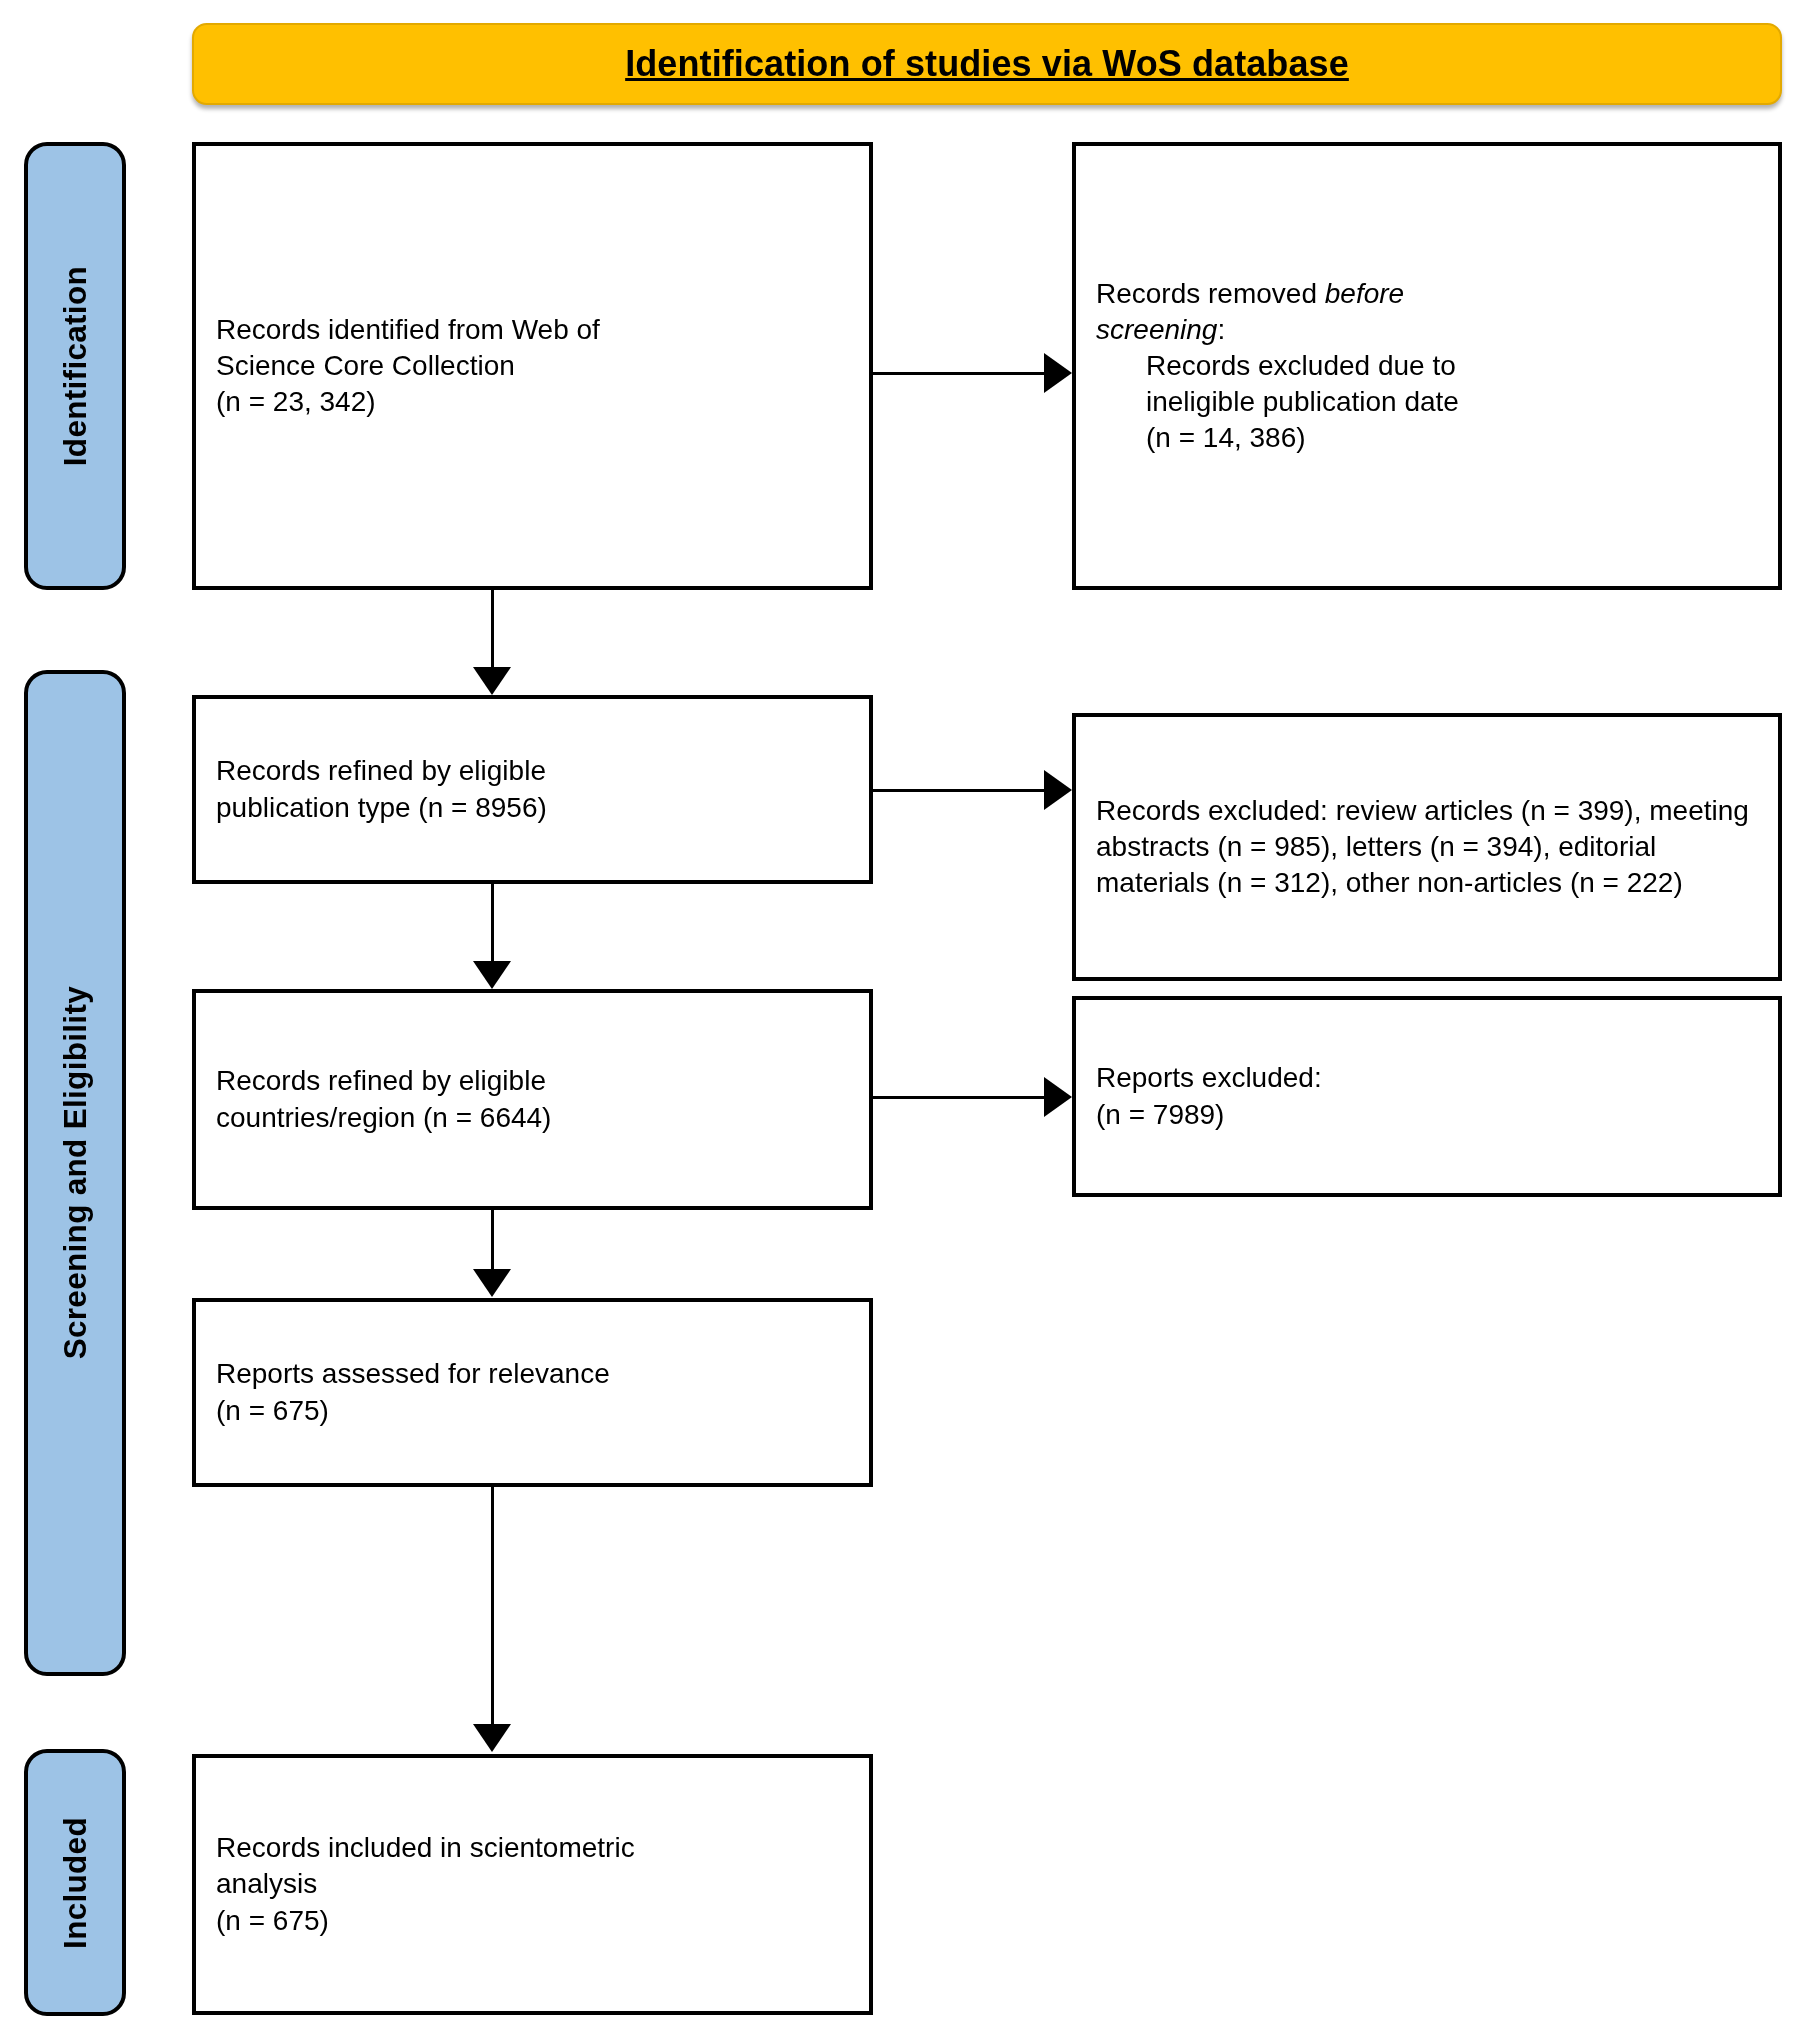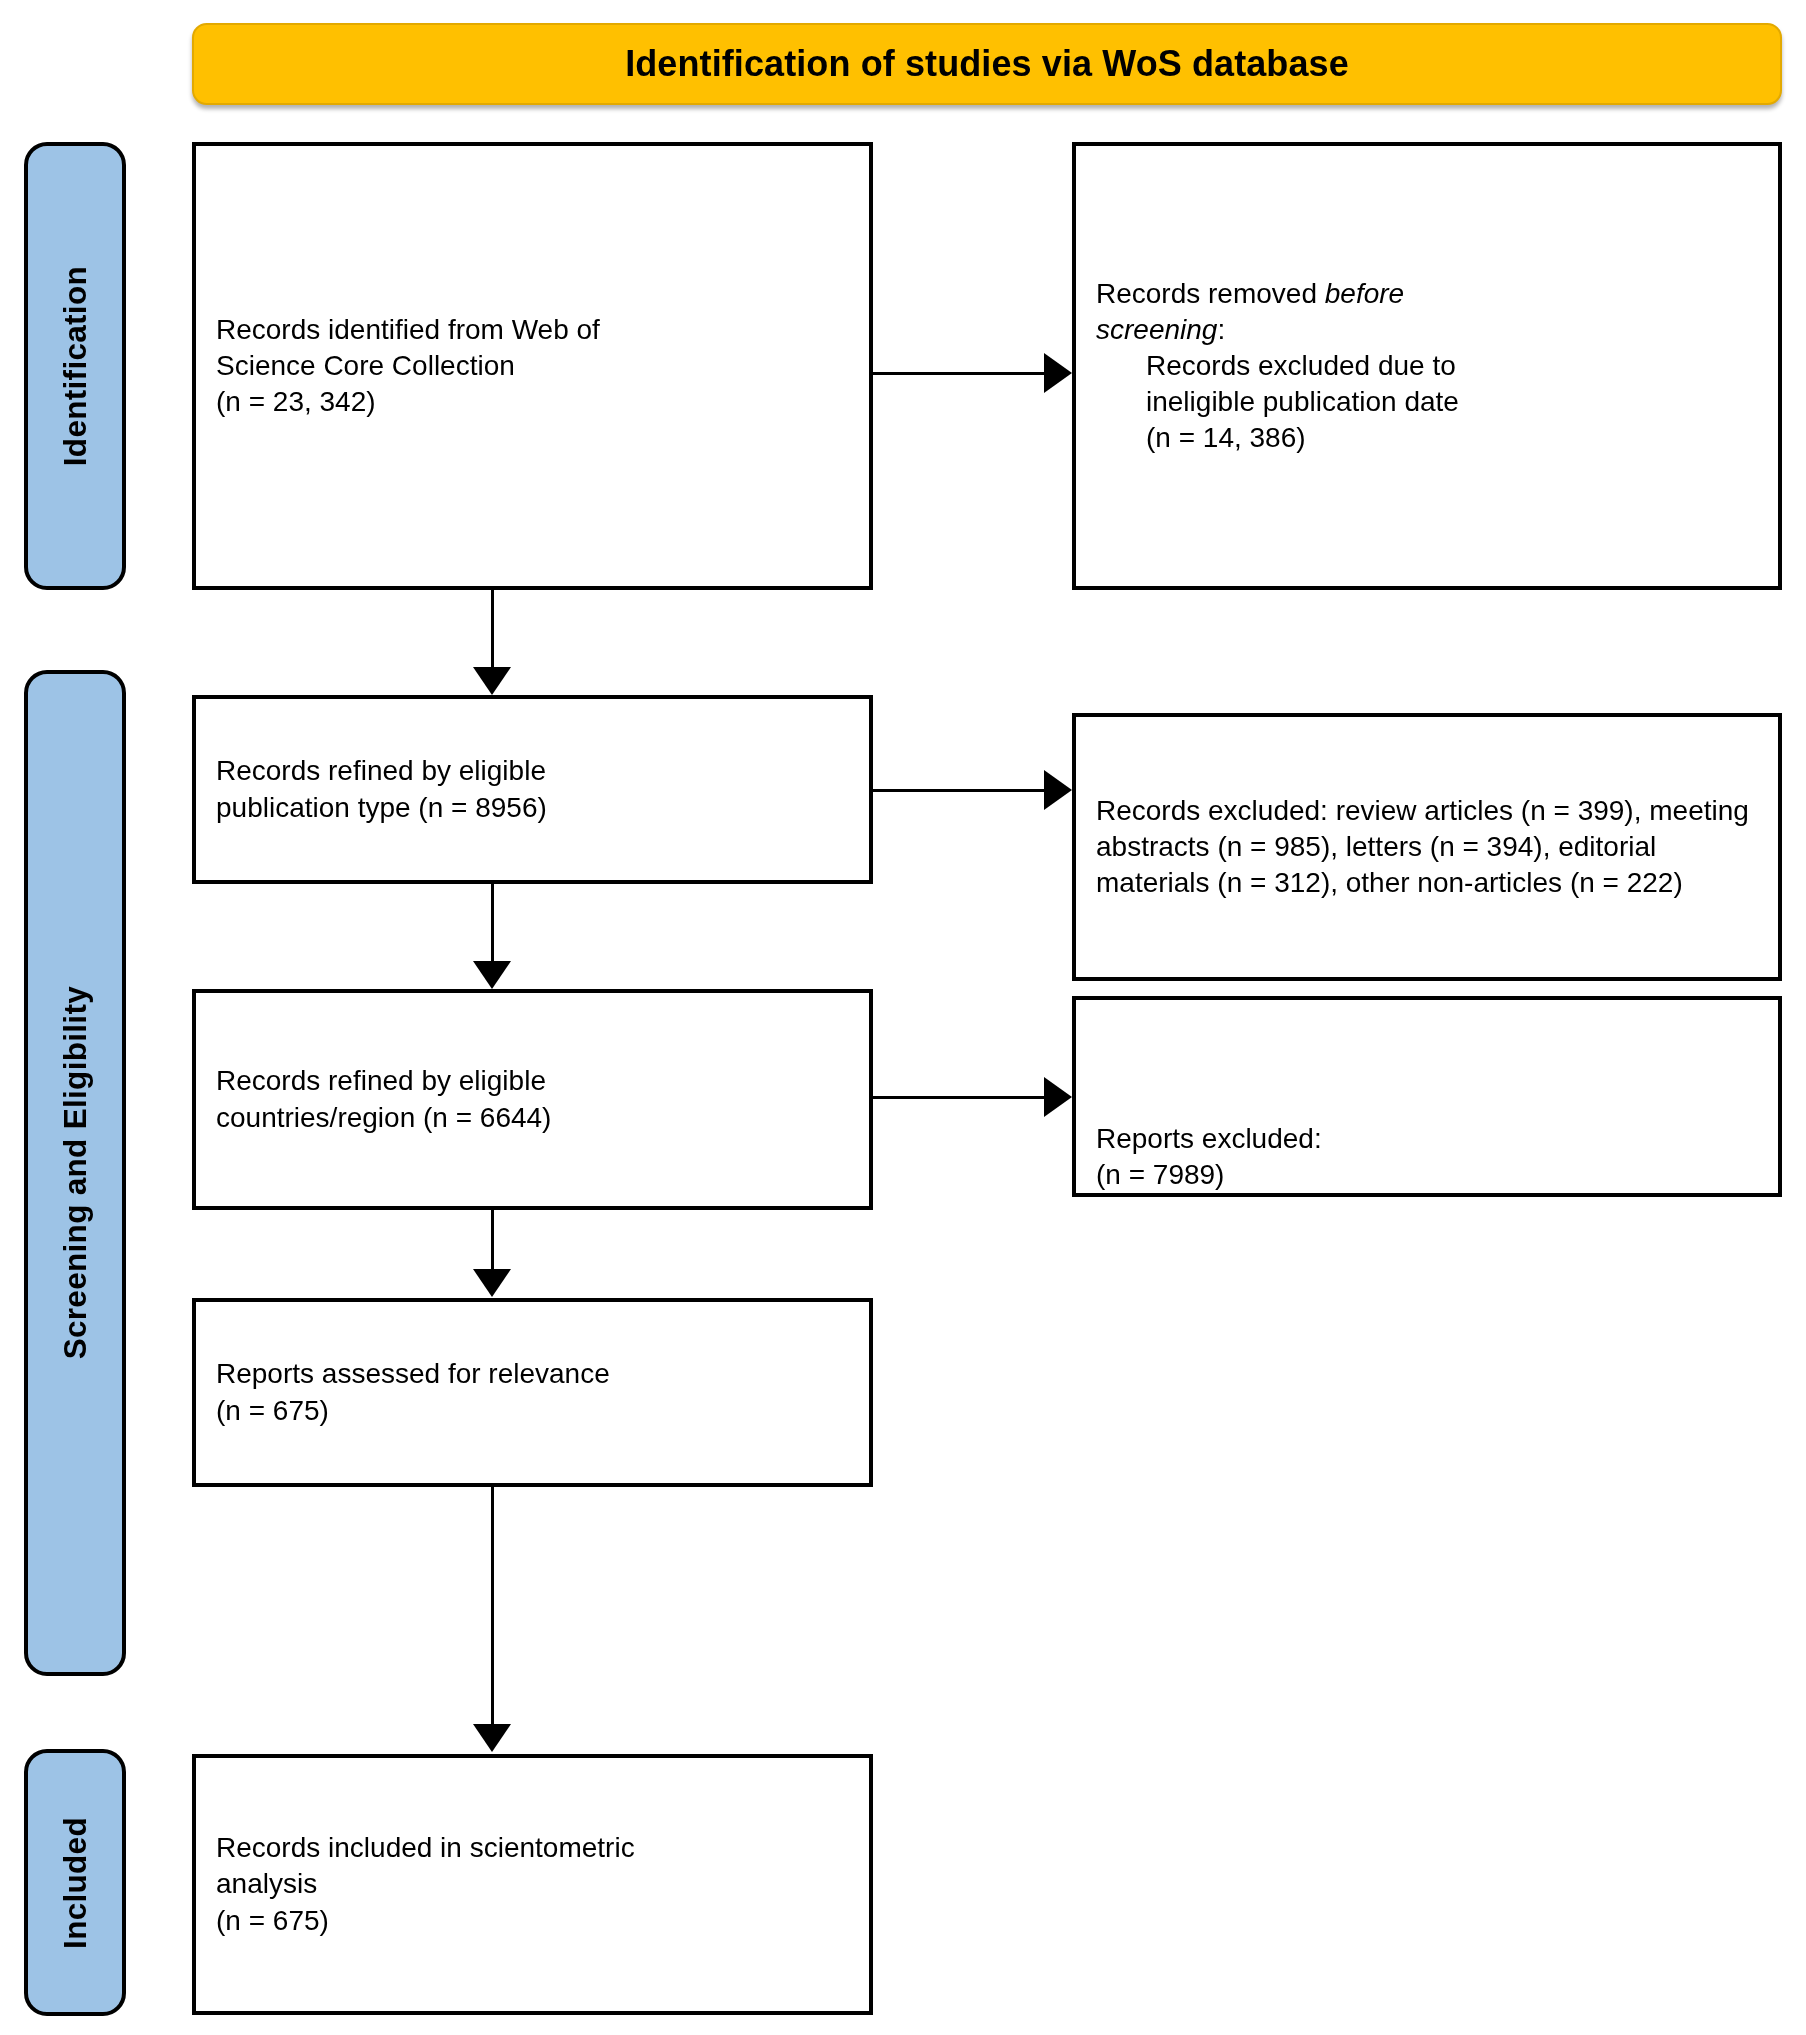--- a/index.html
+++ b/index.html
@@ -33,20 +33,21 @@
     align-items: center;
     justify-content: center;
     box-shadow: 0 4px 4.7px rgba(0,0,0,0.30);
   }
   .banner-text {
     font-size: 36px;
     font-weight: bold;
     color: #000000;
     letter-spacing: 0.1px;
     line-height: 1.1;
+    text-decoration: underline;
   }
 
   
   .stage {
     position: absolute;
     left: 24px;
     width: 102px;
     background: #9DC3E6;
     border: 4.7px solid #000000;
     border-radius: 23px;
@@ -91,21 +92,21 @@
   
   #box-identified       { left: 192px; top: 142px;  width: 681px; height: 448px; }
   #box-refined-type     { left: 192px; top: 695px; width: 681px; height: 189px; }
   #box-refined-country  { left: 192px; top: 989px; width: 681px; height: 221px; }
   #box-assessed         { left: 192px; top: 1298px; width: 681px; height: 189px; }
   #box-included         { left: 192px; top: 1754px; width: 681px; height: 261px; }
 
   
   #box-removed-before   { left: 1072px; top: 142px;  width: 710px; height: 448px; }
   #box-excluded-types   { left: 1072px; top: 670px; width: 710px; height: 268px; margin-top: 43px; }
-  #box-reports-excluded { left: 1072px; top: 996px; width: 710px; height: 201px; align-items: flex-end; }
+  #box-reports-excluded { left: 1072px; top: 996px; width: 710px; height: 201px; }
 
   
   .vline {
     position: absolute;
     left: 491px;
     width: 3.3px;
     background: #000000;
   }
   .vhead {
     position: absolute;

